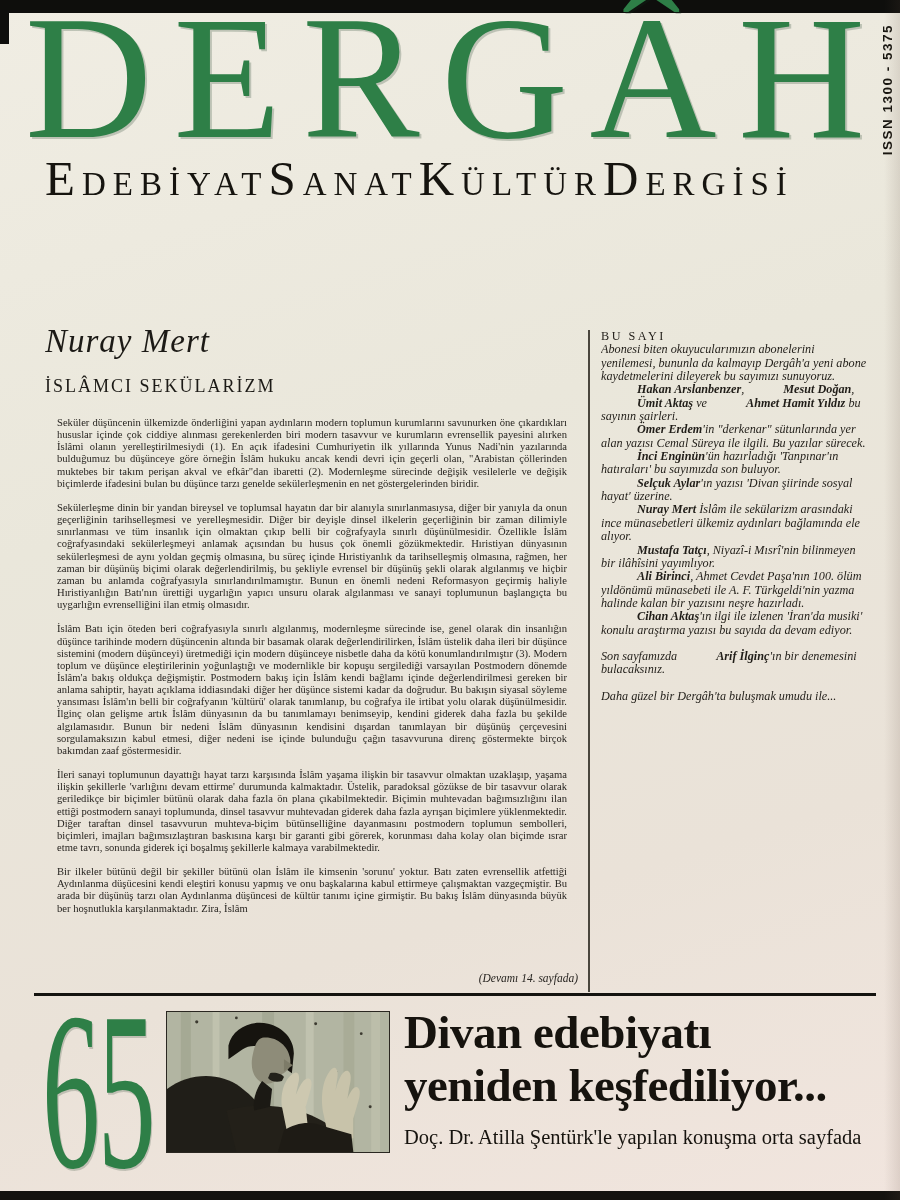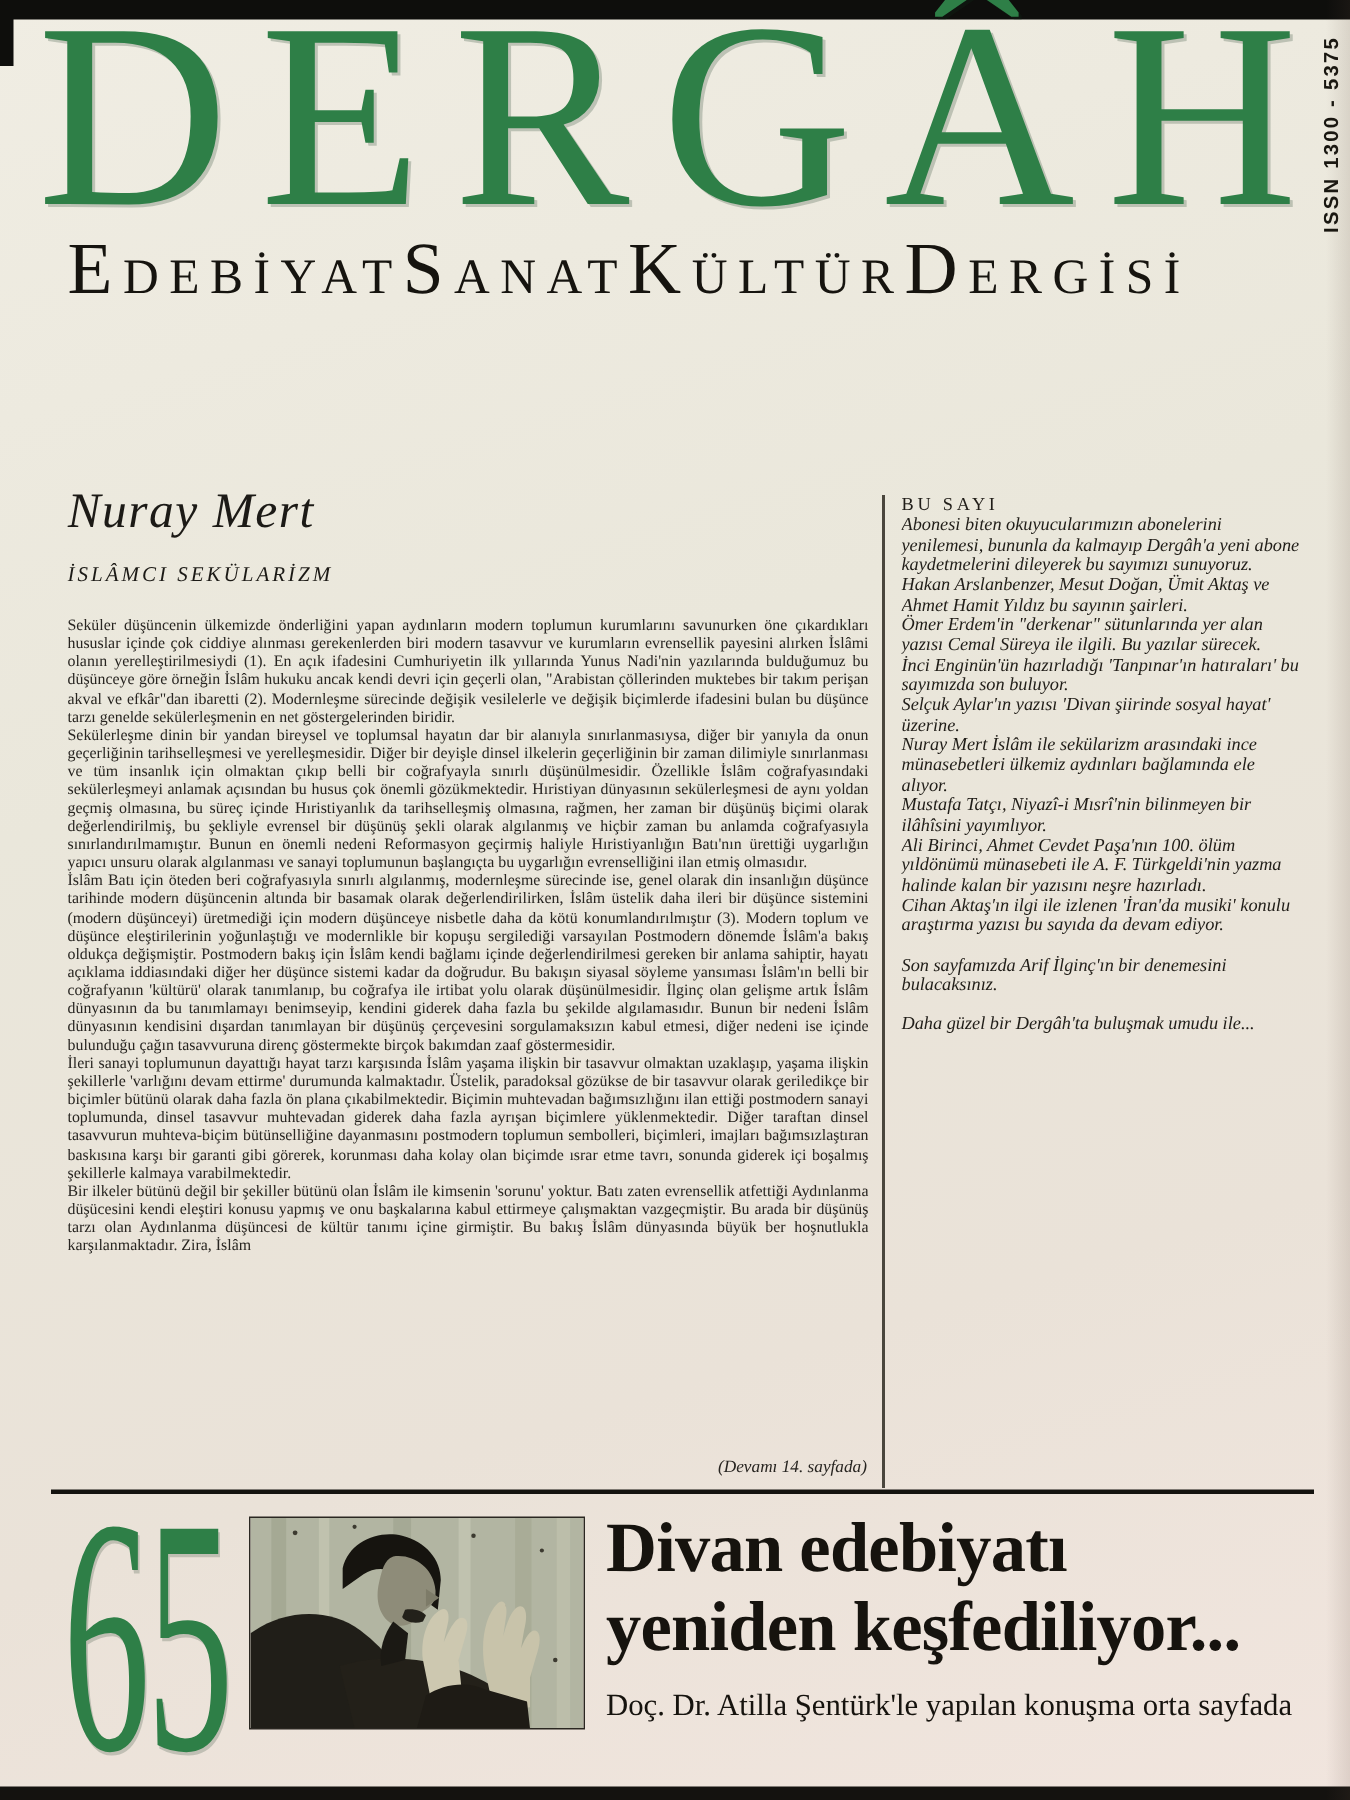--- a/index.html
+++ b/index.html
@@ -25,36 +25,36 @@
 
   
   .subtitle { position:absolute; left:45px; top:150px; width:820px;
     display:flex; align-items:baseline; color:#16140f; }
   .sub-word { white-space:nowrap; letter-spacing:7px; font-size:33px; }
   .sub-initial { font-size:49px; }
 
   
   .article { position:absolute; left:45px; top:323px; width:534px; height:668px; overflow:hidden; }
   .author { font-style:italic; font-size:33px; letter-spacing:1px; }
-  .article-title { margin-top:16px; font-size:14px; letter-spacing:2px;font-style:italic; }
+  .article-title { margin-top:16px; font-size:18px; letter-spacing:2px; }
   .body-text { margin-top:20px; font-size:10.6px; line-height:12.15px;
     text-align:justify; color:#272420; }
-  .body-text p { margin:0; }
+  .body-text p { margin:12px; }
   .continuation { position:absolute; left:300px; top:972px; width:278px;
     text-align:right; font-style:italic; font-size:11.5px; color:#272420; }
 
   .divider { position:absolute; left:588px; top:330px; width:1.5px; height:662px; background:#4a463d; }
 
   
   .busayi { position:absolute; left:601px; top:330px; width:268px; height:658px;
     overflow:hidden; font-style:italic; color:#201d18; }
   .busayi-heading { font-style:normal; font-size:14.5px; letter-spacing:2.5px; margin:0 0 20px 0; }
   .busayi p { margin:0; font-size:12.2px; line-height:13.35px; }
   .busayi p.gap { margin-top:13px; }
-  .busayi .b { font-weight:400; }
+  .busayi .b { font-weight:700;margin-left:36px; }
 
   .rule { position:absolute; left:34px; top:993px; width:842px; height:2.5px; background:#14130f; }
 
   
   .issue-number { position:absolute; left:42px; top:980px; font-size:200px; line-height:1;
     color:#2e7f47; letter-spacing:-4px; transform:scale(0.58,1.12); transform-origin:top left;
     text-shadow:2px 2px 0 rgba(18,52,28,0.2); }
   .photo { position:absolute; left:166px; top:1011px; width:224px; height:142px;
     border:1px solid #2a2721; box-sizing:border-box; }
   .photo svg { display:block; width:100%; height:100%; }

